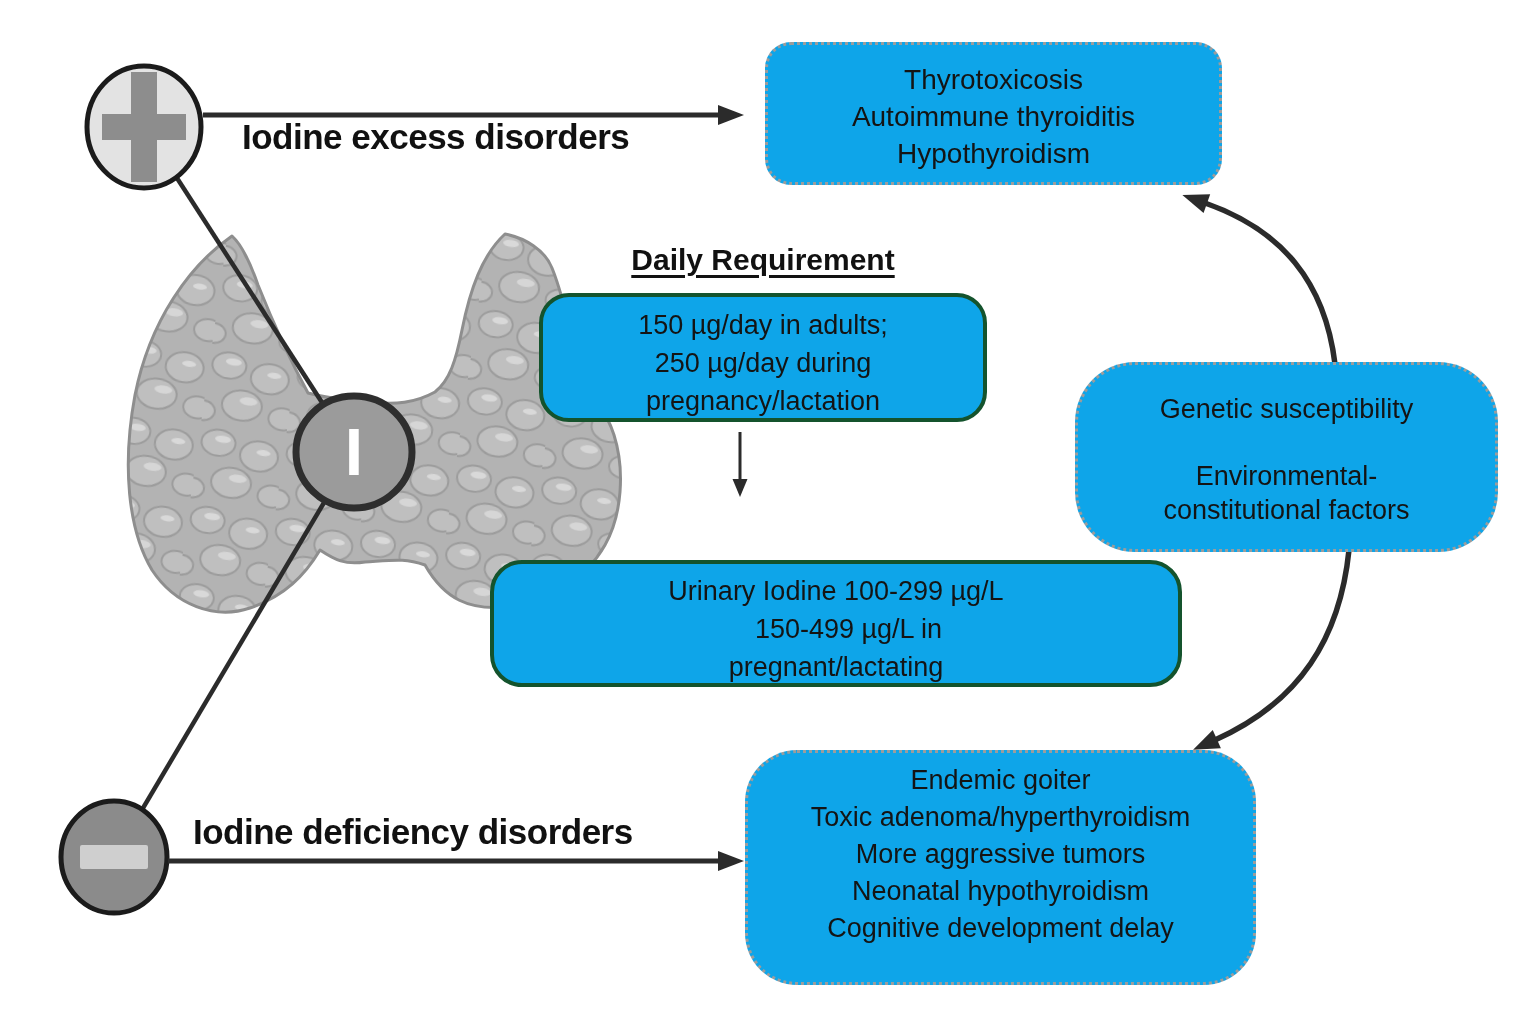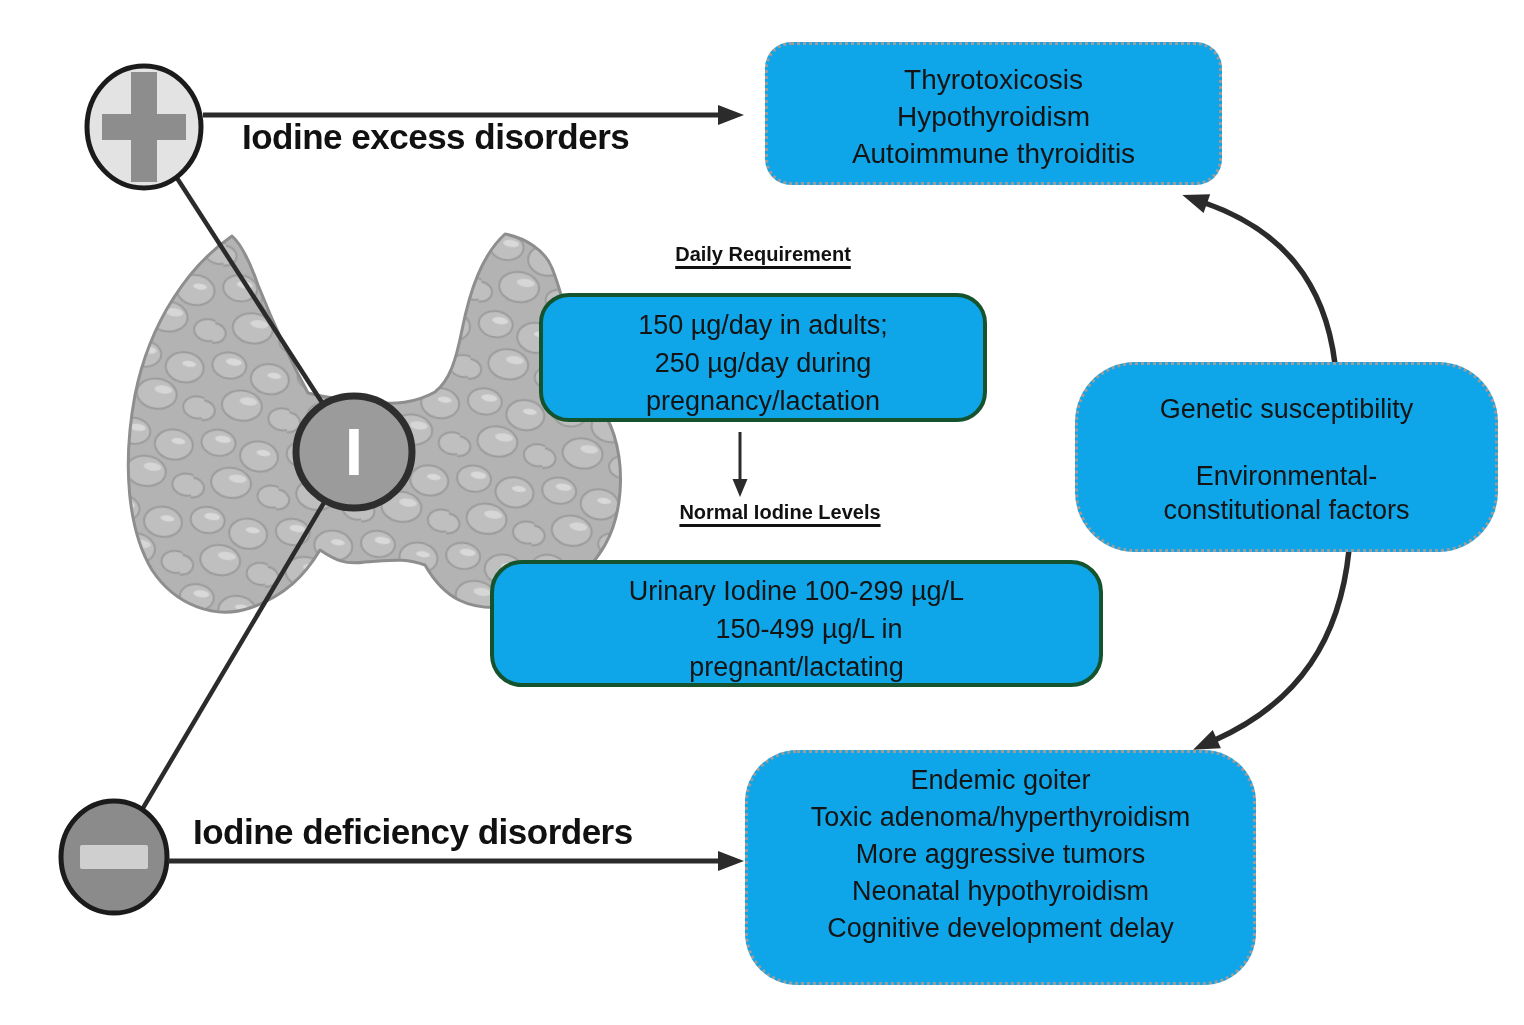--- a/index.html
+++ b/index.html
@@ -14,21 +14,21 @@
   }
   .dotted { border:3px dotted #9c9c9c; }
   .solidb { border:4px solid #14532d; }
   .boxline { font-size:27px; line-height:37px; white-space:nowrap; }
   .bigline { font-size:28px; line-height:37px; white-space:nowrap; }
   .dis-label {
     position:absolute; font-size:35px; font-weight:700; letter-spacing:-0.5px;
     white-space:nowrap; color:#111;
   }
   .heading {
-    position:absolute; font-size:20px; font-weight:700; text-align:center;
+    position:absolute; font-size:30px; font-weight:700; text-align:center;
     text-decoration:underline; text-decoration-thickness:3px; text-underline-offset:5px;
     white-space:nowrap; color:#111;
   }
   .iodine-symbol {
     position:absolute; left:330px; top:412px; width:48px; height:80px;
     text-align:center; font-size:66px; font-weight:700; color:#ffffff; line-height:80px;
   }
 </style>
 </head>
 <body>
@@ -101,33 +101,32 @@
     <path d="M 1335,364 C 1325,282 1282,230 1205,203" fill="none" stroke="#2b2b2b" stroke-width="5.5" marker-end="url(#arrow)"></path>
     <path d="M 1349,550 C 1340,638 1300,702 1215,740" fill="none" stroke="#2b2b2b" stroke-width="5.5" marker-end="url(#arrow)"></path>
   </svg>
 
   <div class="iodine-symbol">I</div>
 
   <div class="dis-label" style="left:228px; top:117px;margin-left:14px;">Iodine excess disorders</div>
 
   <div class="box dotted" style="left:765px; top:42px; width:457px; height:143px; border-radius:26px; padding-top:16px;">
     <div class="bigline">Thyrotoxicosis</div>
+    <div class="bigline">Autoimmune thyroiditis</div>
     <div class="bigline">Hypothyroidism</div>
-    <div class="bigline">Autoimmune thyroiditis</div>
   </div>
 
   <div class="heading" style="left:539px; top:243px; width:448px;">Daily Requirement</div>
   <div class="box solidb" style="left:539px; top:293px; width:448px; height:129px; border-radius:30px; padding-top:9px;">
     <div class="boxline" style="line-height:38px;">150 µg/day in adults;</div>
     <div class="boxline" style="line-height:38px;">250 µg/day during</div>
     <div class="boxline" style="line-height:38px;">pregnancy/lactation</div>
   </div>
 
-  <div class="heading" style="left:490px; top:501px; width:580px;">Normal Iodine Levels</div>
-  <div class="box solidb" style="left:490px; top:560px; width:613px; height:127px; border-radius:32px; padding-top:8px;">
+  <div class="box solidb" style="left:490px; top:560px; width:692px; height:127px; border-radius:32px; padding-top:8px;">
     <div class="boxline" style="line-height:38px;">Urinary Iodine 100-299 µg/L</div>
     <div class="boxline" style="line-height:38px;padding-left:25px;">150-499 µg/L in</div>
     <div class="boxline" style="line-height:38px;">pregnant/lactating</div>
   </div>
 
   <div class="box dotted" style="left:1075px; top:362px; width:423px; height:190px; border-radius:60px; padding-top:27px;">
     <div class="boxline" style="line-height:34px;">Genetic susceptibility</div>
     <div style="height:33px;"></div>
     <div class="boxline" style="line-height:34px;">Environmental-</div>
     <div class="boxline" style="line-height:34px;">constitutional factors</div>

